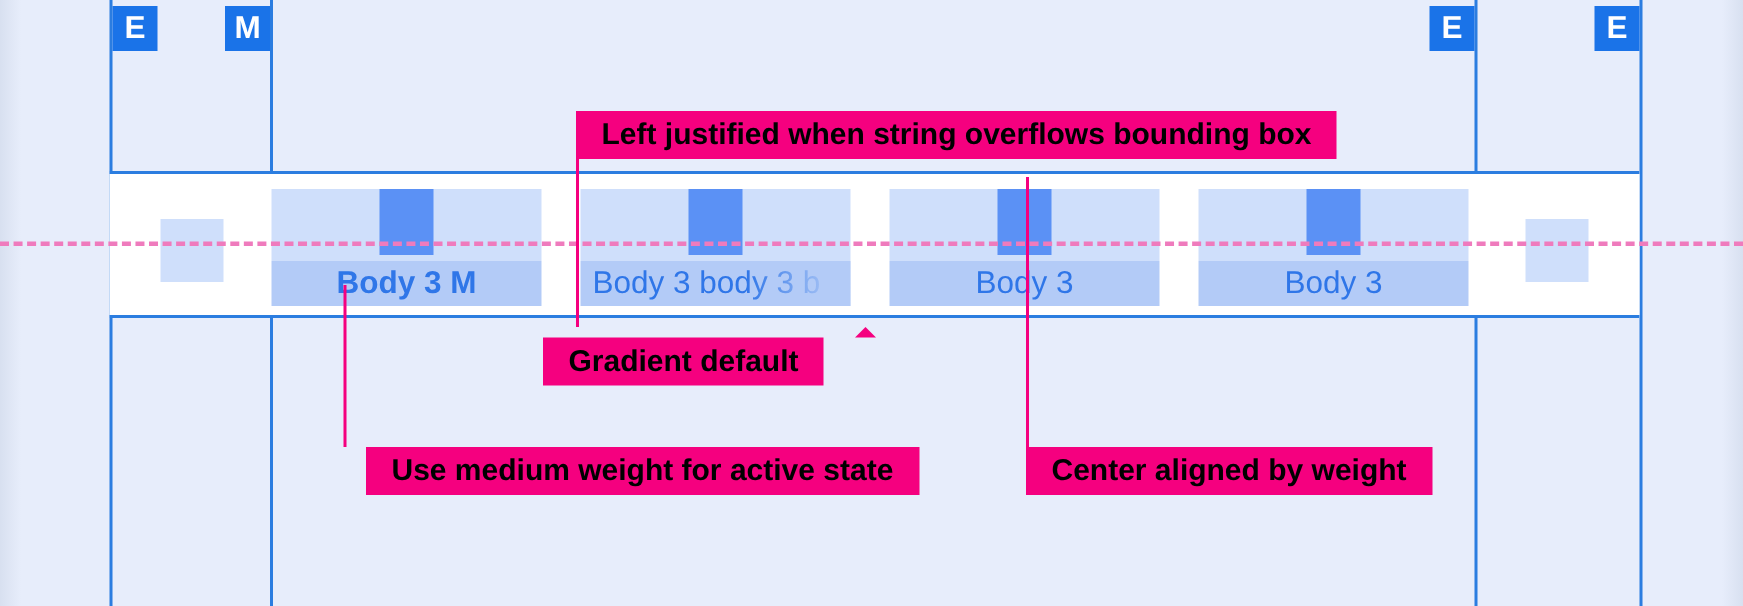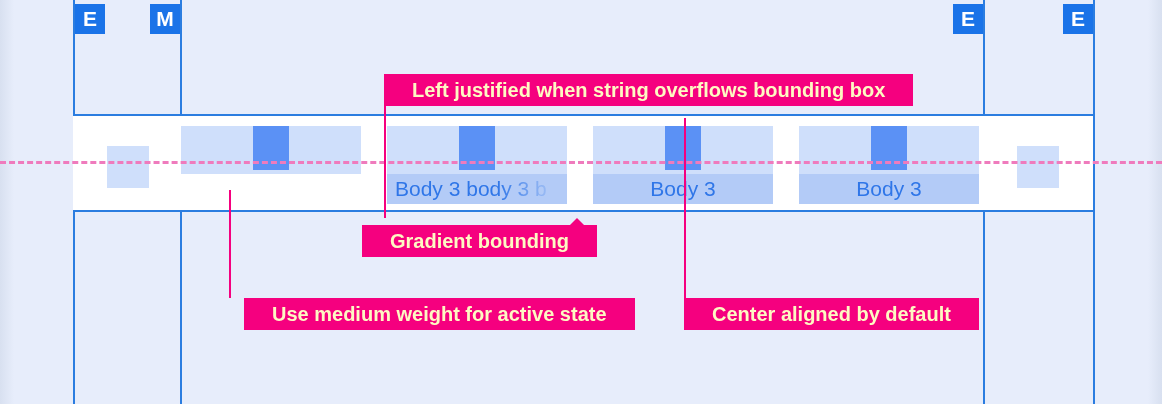--- a/index.html
+++ b/index.html
@@ -143,26 +143,26 @@
     top: 161px;
     width: 1162px;
     height: 0;
     border-top: 3px dashed #ef7bbd;
   }
 
   
   .anno {
     position: absolute;
     background: #f5007f;
-    color: #fef9c3;
+    color: #000000;
     font-size: 20px;
     font-weight: bold;
     line-height: 32px;
     height: 32px;
-    padding: 0 28px;
+    padding: 0 17px;
     white-space: nowrap;
     box-sizing: border-box;
   }
   .leader {
     position: absolute;
     width: 2px;
     background: #f5007f;
   }
   .caret {
     position: absolute;
@@ -198,20 +198,23 @@
   <div id="tab-panel">
     <div id="edge-tabs-layer">
         <div class="edge-tab" style="left: 34px;"></div>
         <div class="edge-tab" style="left: 944px;"></div>
       </div>
     <div id="tabs-layer">
         <div class="tab" style="left: 108px; width: 180px;">
           <div class="tab-icon-area">
             <div class="tab-icon"></div>
           </div>
+          <div class="tab-label-area">
+            <div class="tab-label medium">Body 3 M</div>
+          </div>
         </div>
         <div class="tab" style="left: 314px; width: 180px;">
           <div class="tab-icon-area">
             <div class="tab-icon"></div>
           </div>
           <div class="tab-label-area">
             <div class="tab-label left">Body 3 body 3 b</div>
             <div class="fade-mask"></div>
           </div>
         </div>
@@ -233,20 +236,20 @@
         </div>
       </div>
   </div>
 
   <div id="center-line"></div>
 
   <div id="annotations-layer">
       <div class="leader" style="left: 384px; top: 106px; height: 112px;"></div>
       <div class="anno" style="left: 384px; top: 74px;">Left justified when string overflows bounding box</div>
       <div class="caret" style="left: 570px; top: 218px;"></div>
-      <div class="anno" style="left: 362px; top: 225px;">Gradient bounding</div>
+      <div class="anno" style="left: 362px; top: 225px;">Gradient default</div>
       <div class="leader" style="left: 229px; top: 190px; height: 108px;"></div>
       <div class="anno" style="left: 244px; top: 298px;">Use medium weight for active state</div>
       <div class="leader" style="left: 684px; top: 118px; height: 180px;"></div>
-      <div class="anno" style="left: 684px; top: 298px;">Center aligned by default</div>
+      <div class="anno" style="left: 684px; top: 298px;">Center aligned by weight</div>
     </div>
 
 </div>
 
 </body></html>

